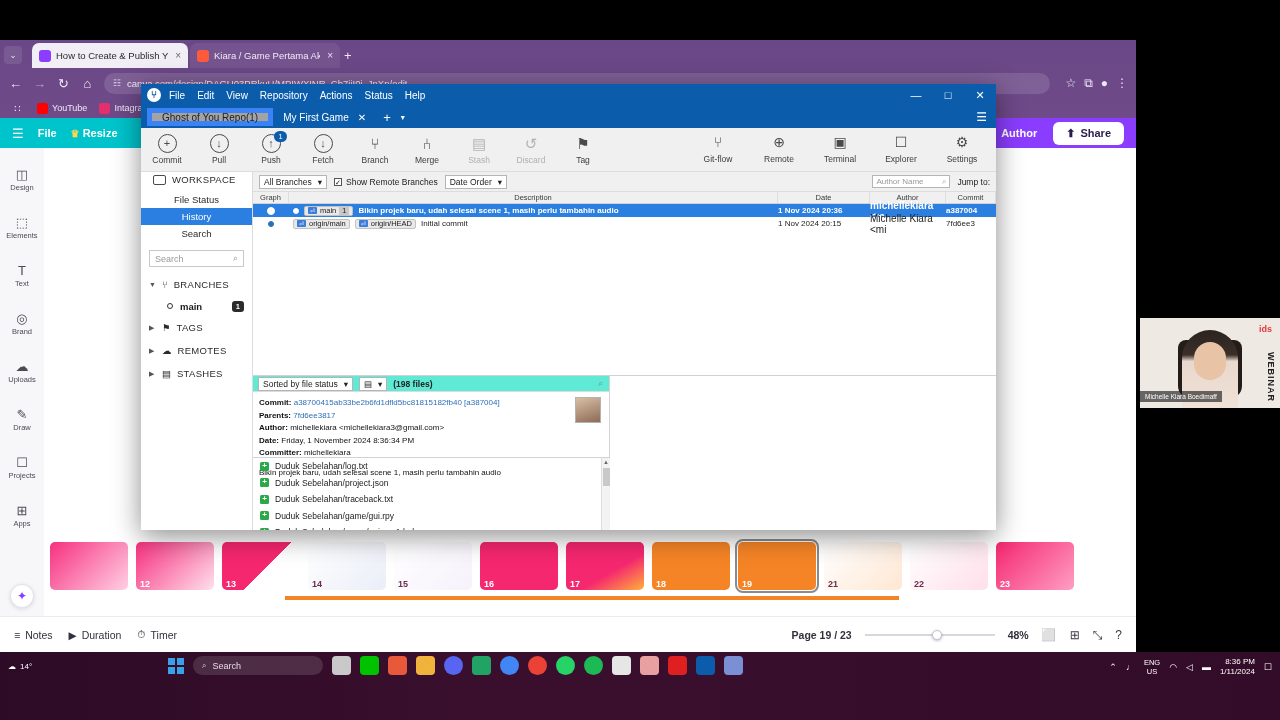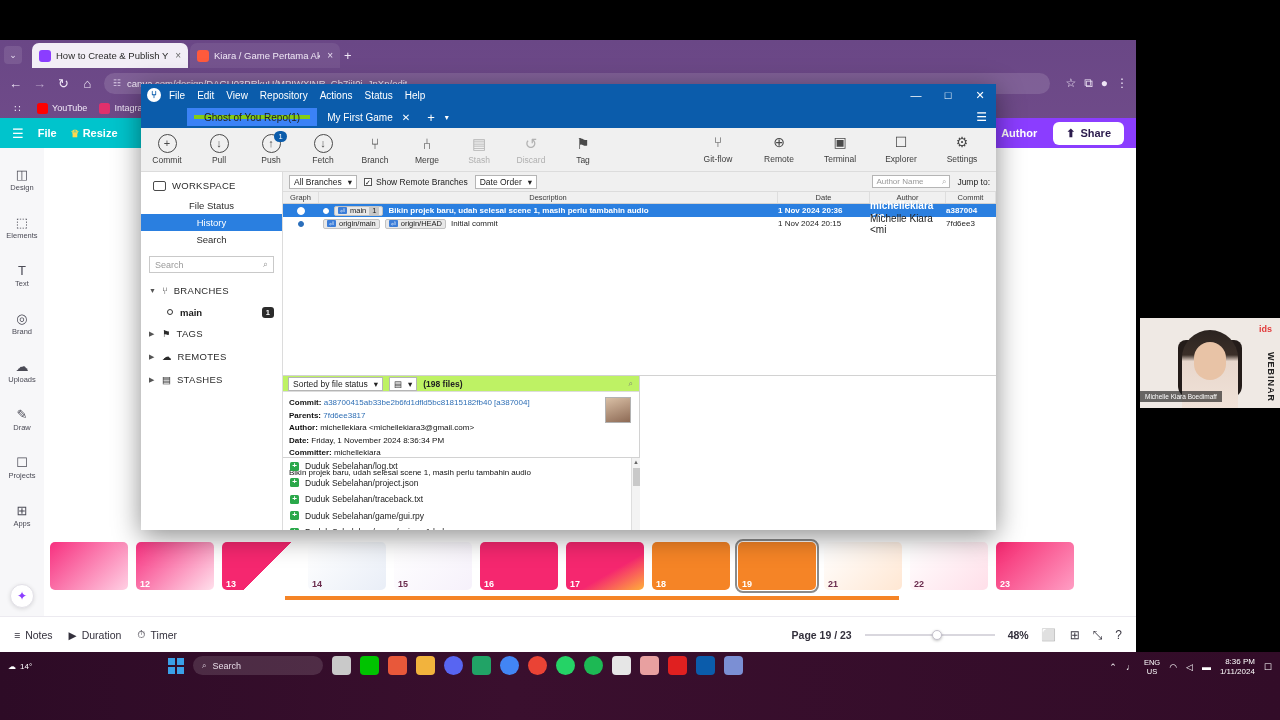--- a/index.html
+++ b/index.html
@@ -81,40 +81,40 @@
   #st { position:absolute; left:141px; top:84px; width:855px; height:446px; background:#f0f0f0; box-shadow:0 6px 26px rgba(0,0,0,.45); }
   .st-title { height:22px; background:#0b5cab; display:flex; align-items:center; padding-left:6px; position:relative; }
   .st-logo { width:14px; height:14px; border-radius:50%; background:#fff; color:#0b5cab; font-size:10px; font-weight:bold; text-align:center; line-height:14px; margin-right:8px; }
   .st-menu { display:flex; gap:12px; }
   .st-menu span { color:#fff; font-size:10px; }
   .st-wc { position:absolute; right:0; top:0; display:flex; }
   .st-wc div { width:32px; height:22px; color:#fff; font-size:11px; text-align:center; line-height:22px; }
 
   .st-tabs { height:22px; background:#0b5cab; display:flex; align-items:center; padding-left:6px; gap:0; position:relative; }
   .st-tab { height:18px; display:flex; align-items:center; padding:0 10px; font-size:10px; }
-  .st-tab.inactive { background:#84cc16; color:#222; border:7px solid #3b82f6;margin-left:40px; }
+  .st-tab.inactive { background:#a3a3a3; color:#222; border:5px solid #3b82f6; }
   .st-tab.active { background:#0b5cab; color:#fff; font-weight:normal; }
   .st-tab .x { margin-left:9px; font-size:10px; color:#fff; }
   .st-plus { color:#fff; font-size:13px; margin-left:7px; }
   .st-caret { color:#fff; font-size:8px; margin-left:10px; }
   .st-burger { position:absolute; right:9px; color:#fff; font-size:12px; }
 
   .st-toolbar { height:44px; background:#f0f0f0; border-bottom:1px solid #dcdcdc; display:flex; align-items:center; position:relative; }
   .tb { width:52px; display:flex; flex-direction:column; align-items:center; gap:2px; position:relative; }
   .tb .gi { width:19px; height:19px; border:1.3px solid #4a4a4a; border-radius:50%; color:#4a4a4a; font-size:11px; text-align:center; line-height:17px; }
   .tb .gi.noring { border:none; font-size:15px; line-height:19px; }
   .tb .lb { font-size:8.5px; color:#3c3c3c; }
   .tb.dis .gi { border-color:#b3b3b3; color:#b3b3b3; }
   .tb.dis .lb { color:#b0b0b0; }
   .badge { position:absolute; right:10px; top:-3px; background:#0b5cab; color:#fff; font-size:7.5px; border-radius:8px; padding:1px 4px; min-width:13px; text-align:center; }
   .tb-right { position:absolute; right:4px; display:flex; }
   .tb-right .tb .gi { border:none; font-size:14px; line-height:19px; }
 
   .st-body { position:absolute; left:0; top:88px; width:855px; height:358px; display:flex; }
-  .st-left { width:142px; background:#fff; border-right:1px solid #dcdcdc; padding-top:6px; }
+  .st-left { width:112px; background:#fff; border-right:1px solid #dcdcdc; }
   .ws-head { display:flex; align-items:center; gap:6px; padding:2px 10px 6px 12px; font-size:9.5px; color:#2b2b2b; letter-spacing:.3px; }
   .ws-mon { width:13px; height:10px; border:1.4px solid #4a4a4a; border-radius:2px; }
   .ws-item { height:17px; display:flex; align-items:center; justify-content:center; font-size:9.5px; color:#2b2b2b; }
   .ws-item.sel { background:#2a7fe0; color:#fff; }
   .st-search { margin:8px 8px 6px 8px; height:17px; border:1px solid #c9c9c9; background:#fff; display:flex; align-items:center; padding:0 5px; justify-content:space-between; }
   .st-search span.ph { font-size:9px; color:#9a9a9a; }
   .st-search span.mg { font-size:9px; color:#8f8f8f; }
   .tree-row { height:23px; display:flex; align-items:center; gap:6px; padding-left:8px; font-size:9.5px; color:#2b2b2b; }
   .tw { width:7px; font-size:7px; color:#555; }
   .tree-row .tlab { letter-spacing:.3px; }
@@ -144,21 +144,21 @@
   .reftag .cnt { background:#c8c8c8; padding:0 3px; }
   .cmsg { font-size:8px; }
   .crow.sel .cmsg { font-weight:bold; color:#fff; }
   .c-date { width:92px; font-size:8px; text-align:left; }
   .c-auth { width:76px; font-size:10px; }
   .c-hash { width:50px; font-size:8px; }
   .crow.sel .c-date, .crow.sel .c-auth, .crow.sel .c-hash { font-weight:bold; }
 
   .lower { position:absolute; left:0; top:203px; width:100%; height:155px; display:flex; border-top:1px solid #d2d2d2; }
   .lower-left { width:357px; border-right:1px solid #d2d2d2; background:#fff; position:relative; }
-  .ll-bar { height:16px; background:#bef264; display:flex; align-items:center; gap:6px; padding:0 5px; position:relative; border-bottom:1px solid #dcdcdc; }
+  .ll-bar { height:16px; background:#5eead4; display:flex; align-items:center; gap:6px; padding:0 5px; position:relative; border-bottom:1px solid #dcdcdc; }
   .files-cnt { font-size:8.5px; font-weight:bold; color:#222; }
   .detail { padding:5px 6px 2px 6px; font-size:8px; line-height:12.5px; color:#111; position:relative; }
   .detail b { font-weight:bold; }
   .dlink { color:#2f6fb5; }
   .avatar { position:absolute; right:8px; top:5px; width:26px; height:26px; background:#caa98e;
             background:linear-gradient(160deg,#d9bfa5,#8d6a55); border:1px solid #b2b2b2; }
   .dmsg { padding:6px 6px 0 6px; font-size:8px; color:#111; }
   .flist { position:absolute; left:0; bottom:0; width:357px; height:73px; border-top:1px solid #d2d2d2; overflow:hidden; }
   .frow { height:16.5px; display:flex; align-items:center; gap:6px; padding-left:7px; font-size:8.5px; color:#1a1a1a; }
   .fico { width:9px; height:9px; background:#2aa84a; color:#fff; font-size:8px; line-height:8px; text-align:center; border-radius:1.5px; font-weight:bold; }

